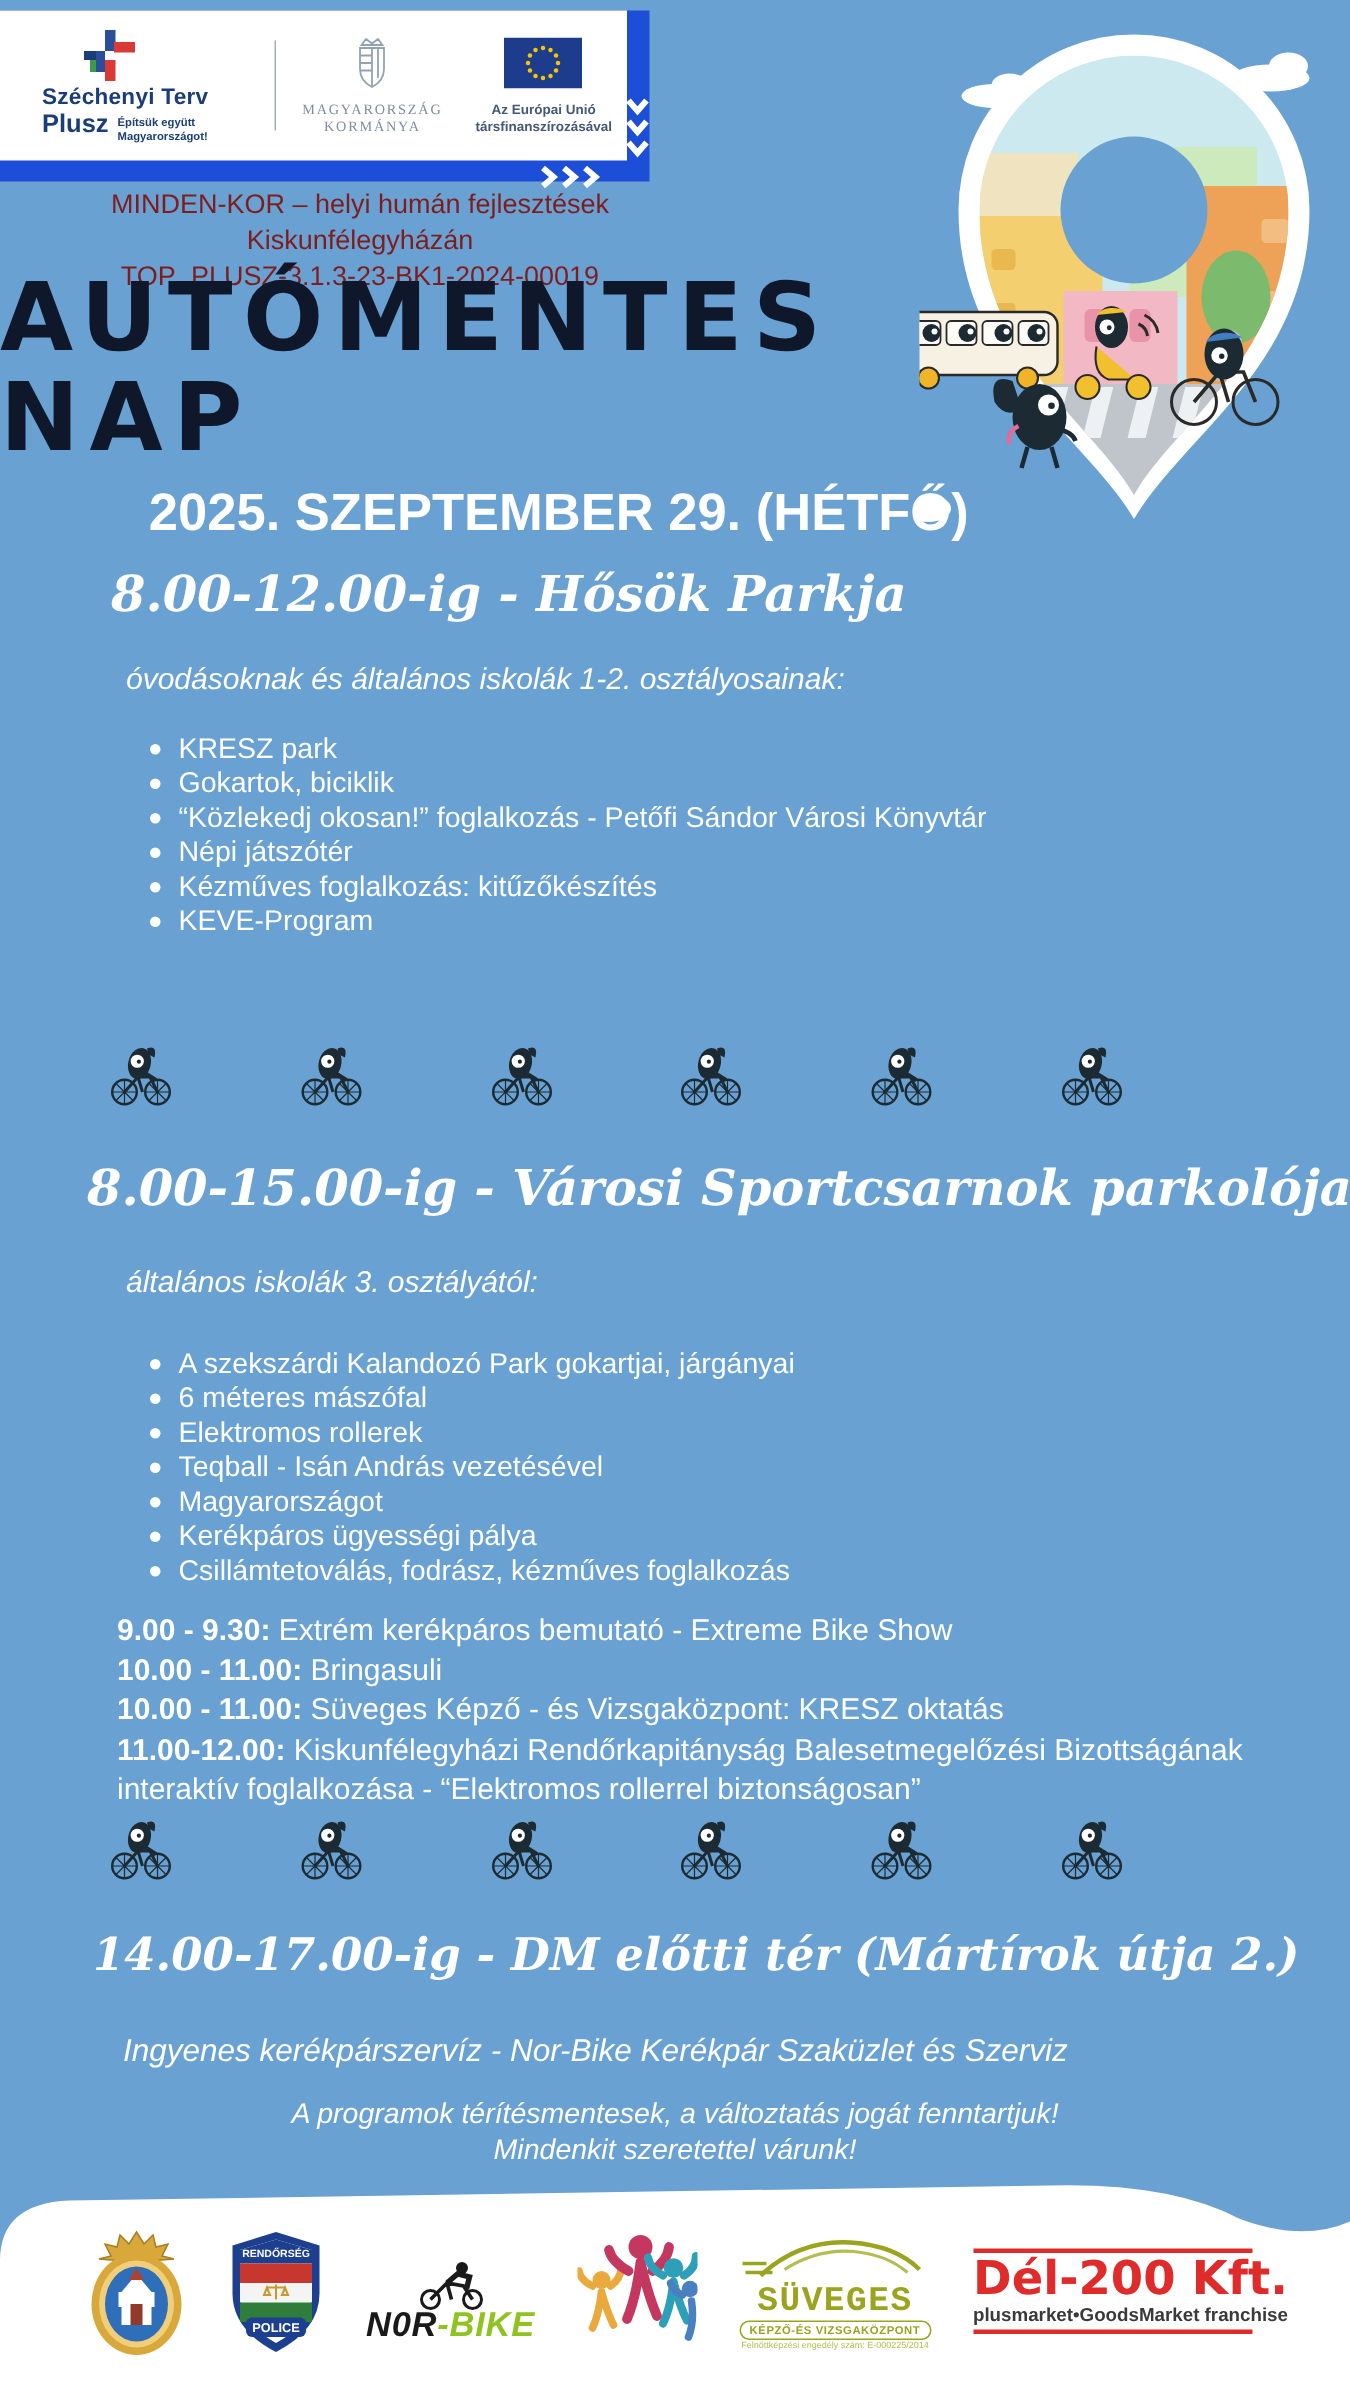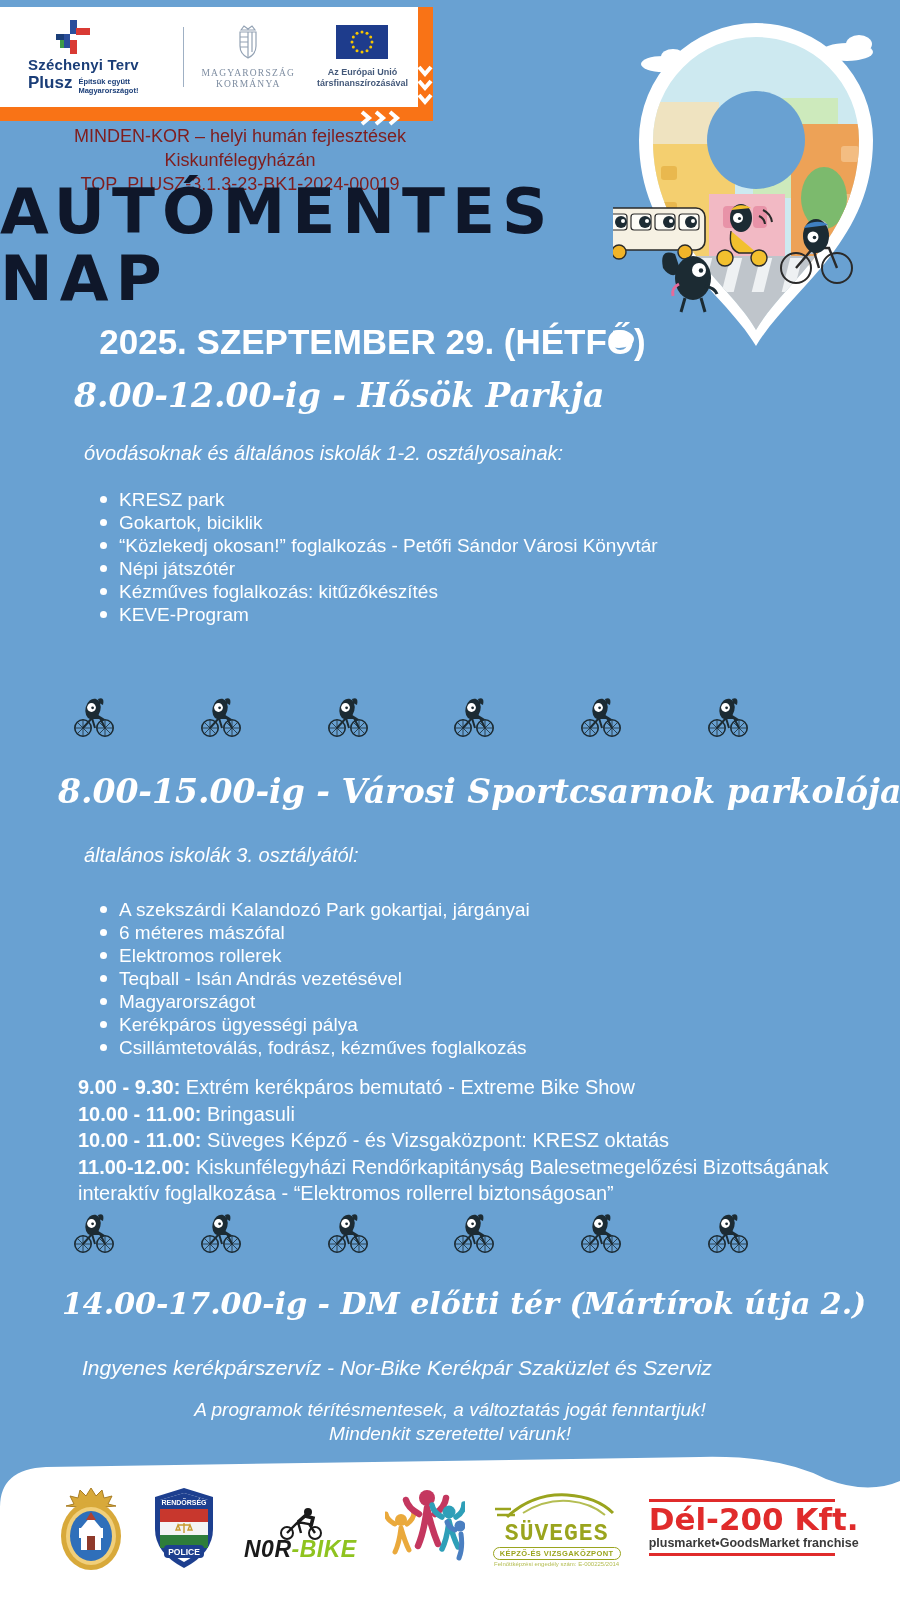--- a/index.html
+++ b/index.html
@@ -1,20 +1,20 @@
 <!DOCTYPE html>
 <html><head>
 <meta charset="utf-8">
 <style>
   html,body{margin:0;padding:0;}
   body{width:900px;height:1600px;background:#69a1d2;font-family:"Liberation Sans",sans-serif;position:relative;overflow:hidden;}
   .poster{position:absolute;inset:0;width:900px;height:1600px;}
 
   
-  .hdr{position:absolute;left:0;top:7px;width:433px;height:114px;background:#f97316;}
+  .hdr{position:absolute;left:0;top:7px;width:433px;height:114px;background:#1d4ed8;}
   .hdr-white{position:absolute;left:0;top:0;width:418px;height:100px;background:#fff;display:flex;align-items:center;}
   .szt{display:flex;flex-direction:column;align-items:flex-start;padding-left:28px;width:160px;}
   .szt-mark{width:34px;height:34px;margin-left:28px;margin-bottom:2px;}
   .szt-name1{color:#1b3e78;font-weight:bold;font-size:15px;letter-spacing:.2px;}
   .szt-row{display:flex;align-items:flex-start;gap:6px;}
   .szt-name2{color:#1b3e78;font-weight:bold;font-size:17px;}
   .szt-tag{color:#1b3e78;font-size:7.5px;font-weight:bold;line-height:9px;padding-top:4px;}
   .hdr-divider{width:1px;height:60px;background:#9fb0c4;margin:0 12px 0 4px;}
   .gov{width:112px;text-align:center;color:#7e8da1;}
   .gov-text{font-family:"Liberation Serif",serif;font-size:9.5px;letter-spacing:1.2px;line-height:11px;}

